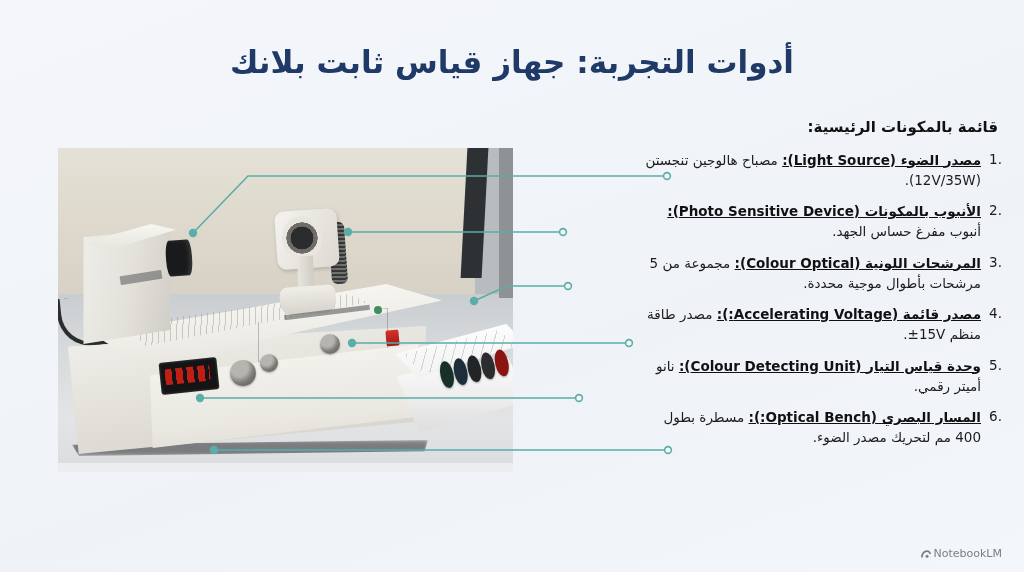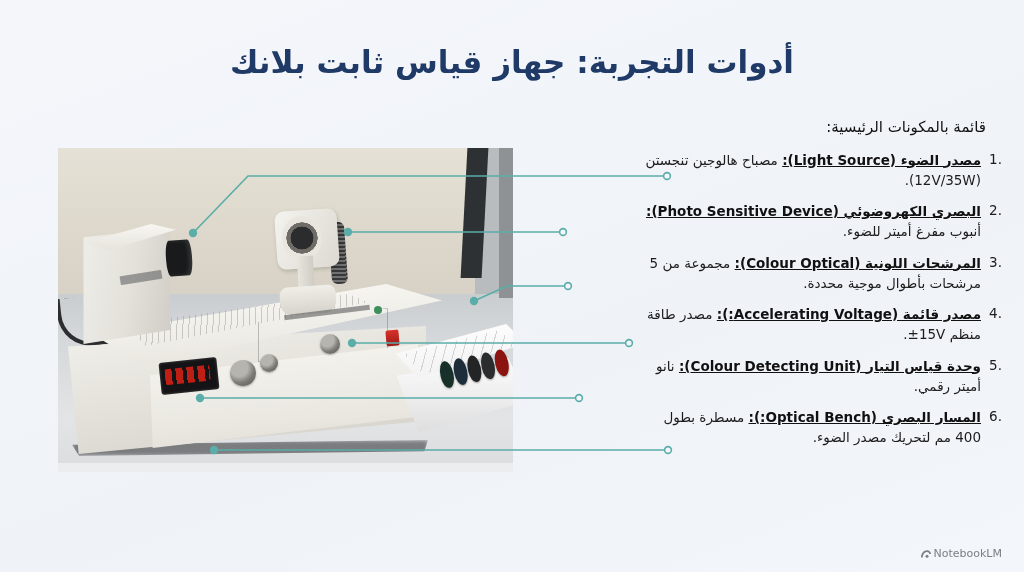--- a/index.html
+++ b/index.html
@@ -239,23 +239,23 @@
     position: absolute;
     right: 22px;
     top: 118px;
     width: 360px;
     direction: rtl;
     text-align: right;
     color: #1c1c1c;
   }
   .list-heading {
     font-size: 15px;
-    font-weight: normal;
+    font-weight: bold;
     color: #111;
-    margin: 0 16px 12px 0;
+    margin: 0 4px 12px 0;
     line-height: 1.3;
   }
   .item {
     display: flex;
     flex-direction: row;
     align-items: flex-start;
     gap: 6px;
     margin-bottom: 11px;
   }
   .item-num {
@@ -379,21 +379,21 @@
   <div class="list-panel">
     <div class="list-heading">قائمة بالمكونات الرئيسية:</div>
 
     <div class="item">
       <span class="item-num">1.</span>
       <span class="item-body"><span class="item-title">مصدر الضوء (Light Source):</span> <span class="item-desc">مصباح هالوجين تنجستن (12V/35W).</span></span>
     </div>
 
     <div class="item">
       <span class="item-num">2.</span>
-      <span class="item-body"><span class="item-title">البصري الكهروضوئي (Photo Sensitive Device):</span> <span class="item-desc">أنبوب مفرغ أميتر للضوء.</span></span>
+      <span class="item-body"><span class="item-title">الأنبوب بالمكونات (Photo Sensitive Device):</span> <span class="item-desc">أنبوب مفرغ حساس الجهد.</span></span>
     </div>
 
     <div class="item">
       <span class="item-num">3.</span>
       <span class="item-body"><span class="item-title">المرشحات اللونية (Colour Optical):</span><span class="item-desc"> مجموعة من 5 مرشحات بأطوال موجية محددة.</span></span>
     </div>
 
     <div class="item">
       <span class="item-num">4.</span>
       <span class="item-body"><span class="item-title">مصدر قائمة (Accelerating Voltage:):</span> <span class="item-desc">مصدر طاقة منظم 15V±.</span></span>

